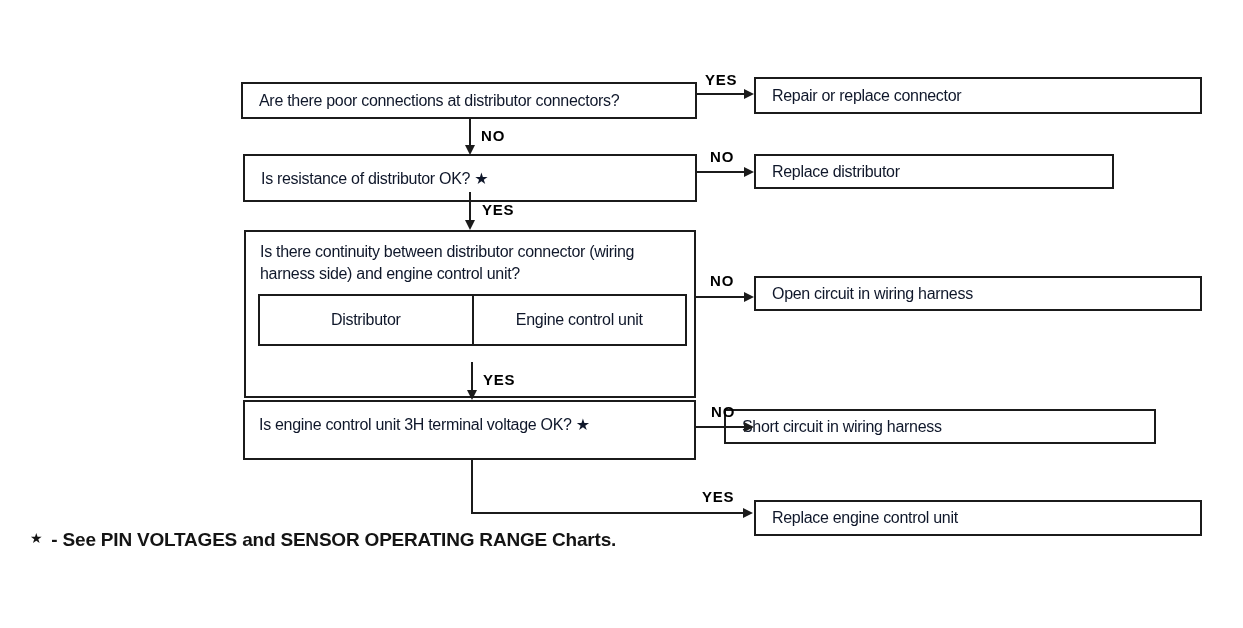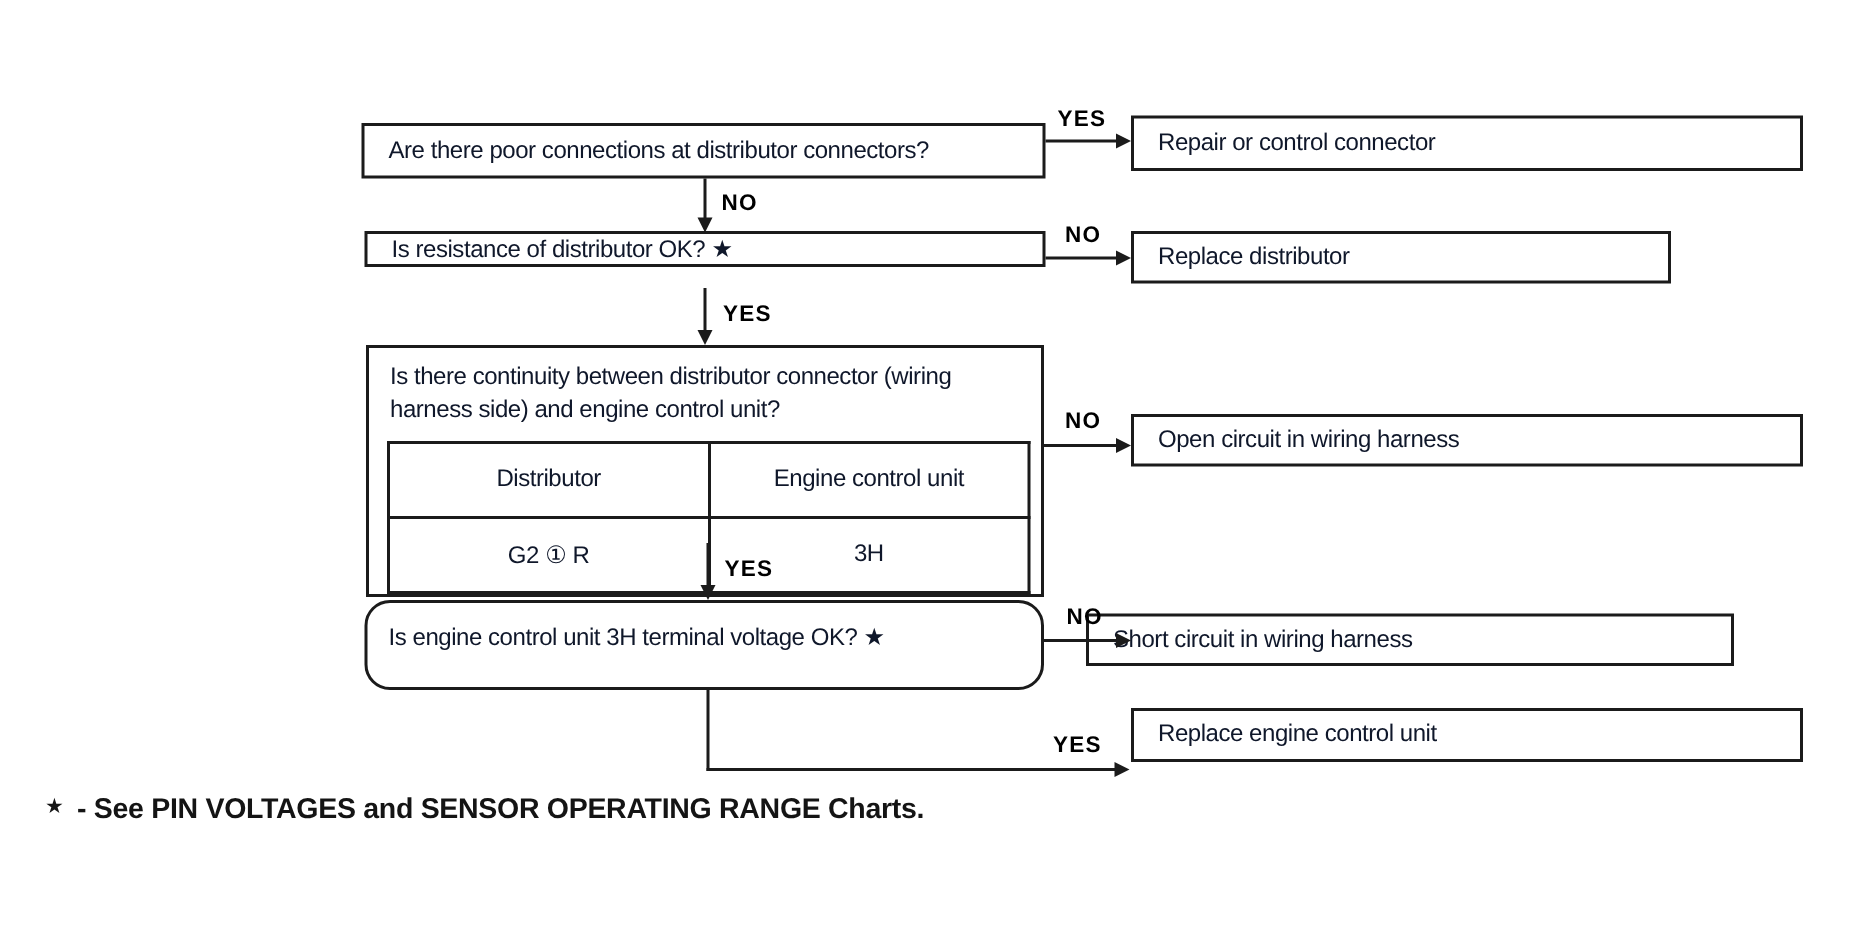--- a/index.html
+++ b/index.html
@@ -107,61 +107,57 @@
 </style>
 </head>
 <body>
 
 <div id="canvas">
 
   <div class="box center-v" style="left:241px; top:82px; width:456px; height:37px;">
     <span>Are there poor connections at distributor connectors?</span>
   </div>
 
-  <div class="box center-v" style="left:243px; top:154px; width:454px; height:24px;">
+  <div class="box center-v" style="left:243px; top:154px; width:454px; height:48px;">
     <span>Is resistance of distributor OK? ★</span>
   </div>
 
   <div class="box" style="left:244px; top:230px; width:452px; height:168px;">
     <div class="qtext">Is there continuity between distributor connector (wiring harness side) and engine control unit?</div>
     <table class="conn-table">
       <tbody>
         <tr>
           <td>Distributor</td>
           <td>Engine control unit</td>
         </tr>
-        <tr>
-          <td>G2 ① R</td>
-          <td>3H</td>
-        </tr>
       </tbody>
     </table>
   </div>
 
-  <div class="box" style="left:243px; top:400px; width:453px; height:60px;border-radius:17px;">
+  <div class="box" style="left:243px; top:400px; width:453px; height:60px;">
     <div class="q4text">Is engine control unit 3H terminal voltage OK? ★</div>
   </div>
 
   <div class="box center-v" style="left:754px; top:77px; width:448px; height:37px;">
-    <span>Repair or control connector</span>
+    <span>Repair or replace connector</span>
   </div>
 
   <div class="box center-v" style="left:754px; top:154px; width:360px; height:35px;">
     <span>Replace distributor</span>
   </div>
 
   <div class="box center-v" style="left:754px; top:276px; width:448px; height:35px;">
     <span>Open circuit in wiring harness</span>
   </div>
 
   <div class="box center-v" style="left:724px; top:409px; width:432px; height:35px;">
     <span>Short circuit in wiring harness</span>
   </div>
 
-  <div class="box center-v" style="left:754px; top:472px; width:448px; height:36px;">
+  <div class="box center-v" style="left:754px; top:500px; width:448px; height:36px;">
     <span>Replace engine control unit</span>
   </div>
 
   <div class="branch-label" style="left:705px; top:71px;">YES</div>
   <div class="line hline" style="left:697px; top:93px; width:50px;"></div>
   <div class="arrow-right" style="left:744px; top:89px;"></div>
 
   <div class="branch-label" style="left:481px; top:127px;">NO</div>
   <div class="line vline" style="left:469px; top:119px; height:28px;"></div>
   <div class="arrow-down" style="left:465px; top:145px;"></div>

